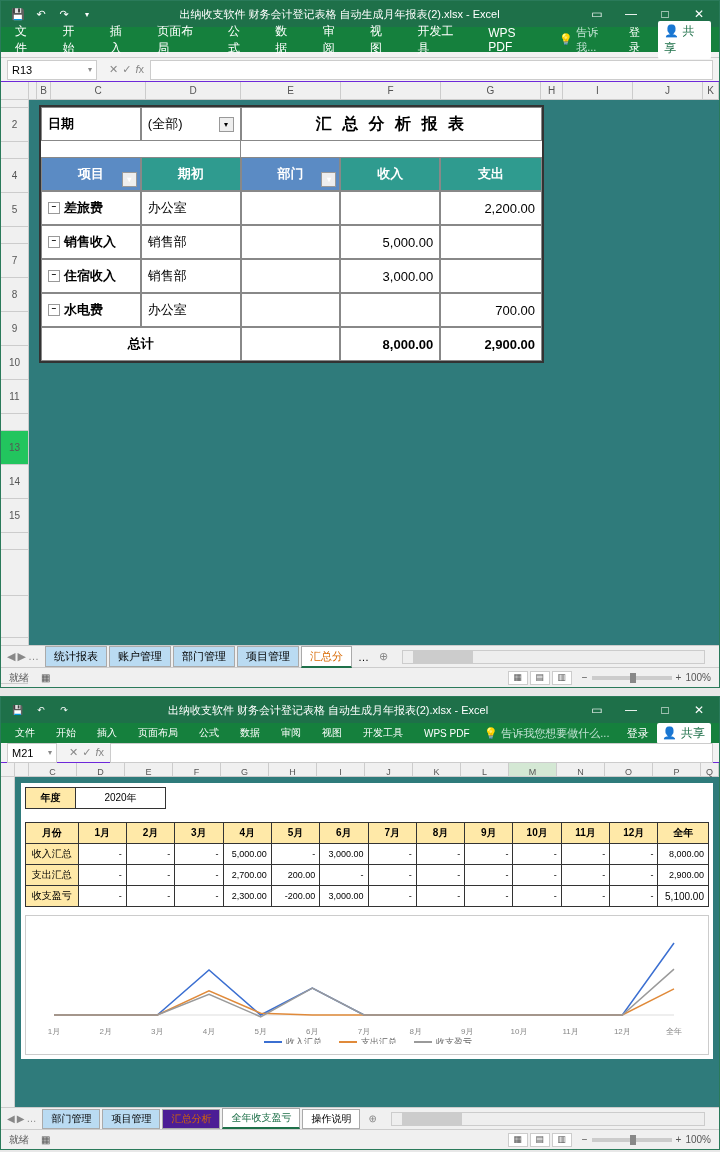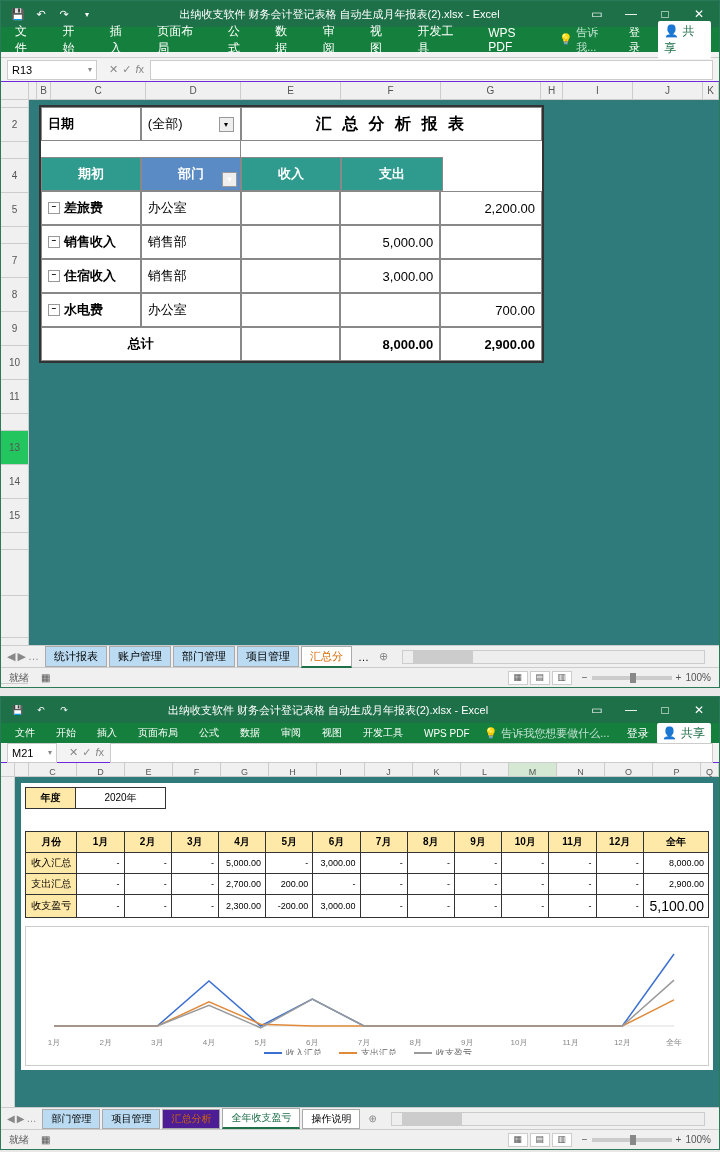--- a/index.html
+++ b/index.html
@@ -155,20 +155,24 @@
                 <span>(全部)</span>
                 <span class="filter-btn">▾</span>
               </div>
             <div class="rpt-cell" style="width:302px;justify-content:center;font-size:16px;font-weight:bold;letter-spacing:3px">汇 总 分 析 报 表</div>
           </div>
           <div style="height:16px;display:flex">
               <div style="width:200px;border-right:1px solid #888"></div>
               <div style="flex:1"></div>
             </div>
           <div class="rpt-hdr">
+            <div class="rpt-cell blue-hdr" style="width:100px">
+                <span>项目</span>
+                <span class="filter-btn" style="position:absolute;right:3px;bottom:3px">▾</span>
+              </div>
             <div class="rpt-cell teal-hdr" style="width:100px">期初</div>
             <div class="rpt-cell blue-hdr" style="width:100px">
                 <span>部门</span>
                 <span class="filter-btn" style="position:absolute;right:3px;bottom:3px">▾</span>
               </div>
             <div class="rpt-cell teal-hdr" style="width:100px">收入</div>
             <div class="rpt-cell teal-hdr" style="width:102px">支出</div>
           </div>
           <div class="data-row">
             <div class="rpt-cell" style="width:100px;font-weight:bold">
@@ -327,21 +331,21 @@
       <div class="canvas" style="background:#2f7b7b;padding:6px">
         <div style="background:#fff;padding:4px">
         <table class="yr-table">
           <tbody>
                 <tr>
                   <th style="width:50px">年度</th>
                   <td style="width:90px">2020年</td>
                 </tr>
         </tbody>
             </table>
-        <table class="yr-table" id="yr-main" style="margin-top:22px;width:100%">
+        <table class="yr-table" id="yr-main" style="margin-top:13px;width:100%">
               <tbody>
                 <tr>
                   <th style="width:50px">月份</th>
                   <th style="width:46px">1月</th>
                   <th style="width:46px">2月</th>
                   <th style="width:46px">3月</th>
                   <th style="width:46px">4月</th>
                   <th style="width:46px">5月</th>
                   <th style="width:46px">6月</th>
                   <th style="width:46px">7月</th>
@@ -397,21 +401,21 @@
                   <td style="text-align:right;font-size:9px">-</td>
                   <td style="text-align:right;font-size:9px">2,300.00</td>
                   <td style="text-align:right;font-size:9px">-200.00</td>
                   <td style="text-align:right;font-size:9px">3,000.00</td>
                   <td style="text-align:right;font-size:9px">-</td>
                   <td style="text-align:right;font-size:9px">-</td>
                   <td style="text-align:right;font-size:9px">-</td>
                   <td style="text-align:right;font-size:9px">-</td>
                   <td style="text-align:right;font-size:9px">-</td>
                   <td style="text-align:right;font-size:9px">-</td>
-                  <td style="text-align:right;font-size:14px">5,100.00</td>
+                  <td style="text-align:right;font-size:10px">5,100.00</td>
                 </tr>
               </tbody>
             </table>
         <div class="chart-box">
           <svg id="chart-svg" width="660" height="120">
                 <line x1="20" y1="91" x2="640" y2="91" stroke="#ddd"></line>
                 <polyline points="20,91 71.66666666666666,91 123.33333333333333,91 175,46 226.66666666666666,91 278.3333333333333,64 330,91 381.66666666666663,91 433.3333333333333,91 485,91 536.6666666666666,91 588.3333333333333,91 640,19" fill="none" stroke="#3b6fd1" stroke-width="1.5"></polyline>
                 <polyline points="20,91 71.66666666666666,91 123.33333333333333,91 175,66.7 226.66666666666666,89.2 278.3333333333333,91 330,91 381.66666666666663,91 433.3333333333333,91 485,91 536.6666666666666,91 588.3333333333333,91 640,64.9" fill="none" stroke="#e08a3a" stroke-width="1.5"></polyline>
                 <polyline points="20,91 71.66666666666666,91 123.33333333333333,91 175,70.3 226.66666666666666,92.8 278.3333333333333,64 330,91 381.66666666666663,91 433.3333333333333,91 485,91 536.6666666666666,91 588.3333333333333,91 640,45.1" fill="none" stroke="#9a9a9a" stroke-width="1.5"></polyline>
                 <text x="20" y="110" font-size="8" text-anchor="middle" fill="#888">1月</text>

